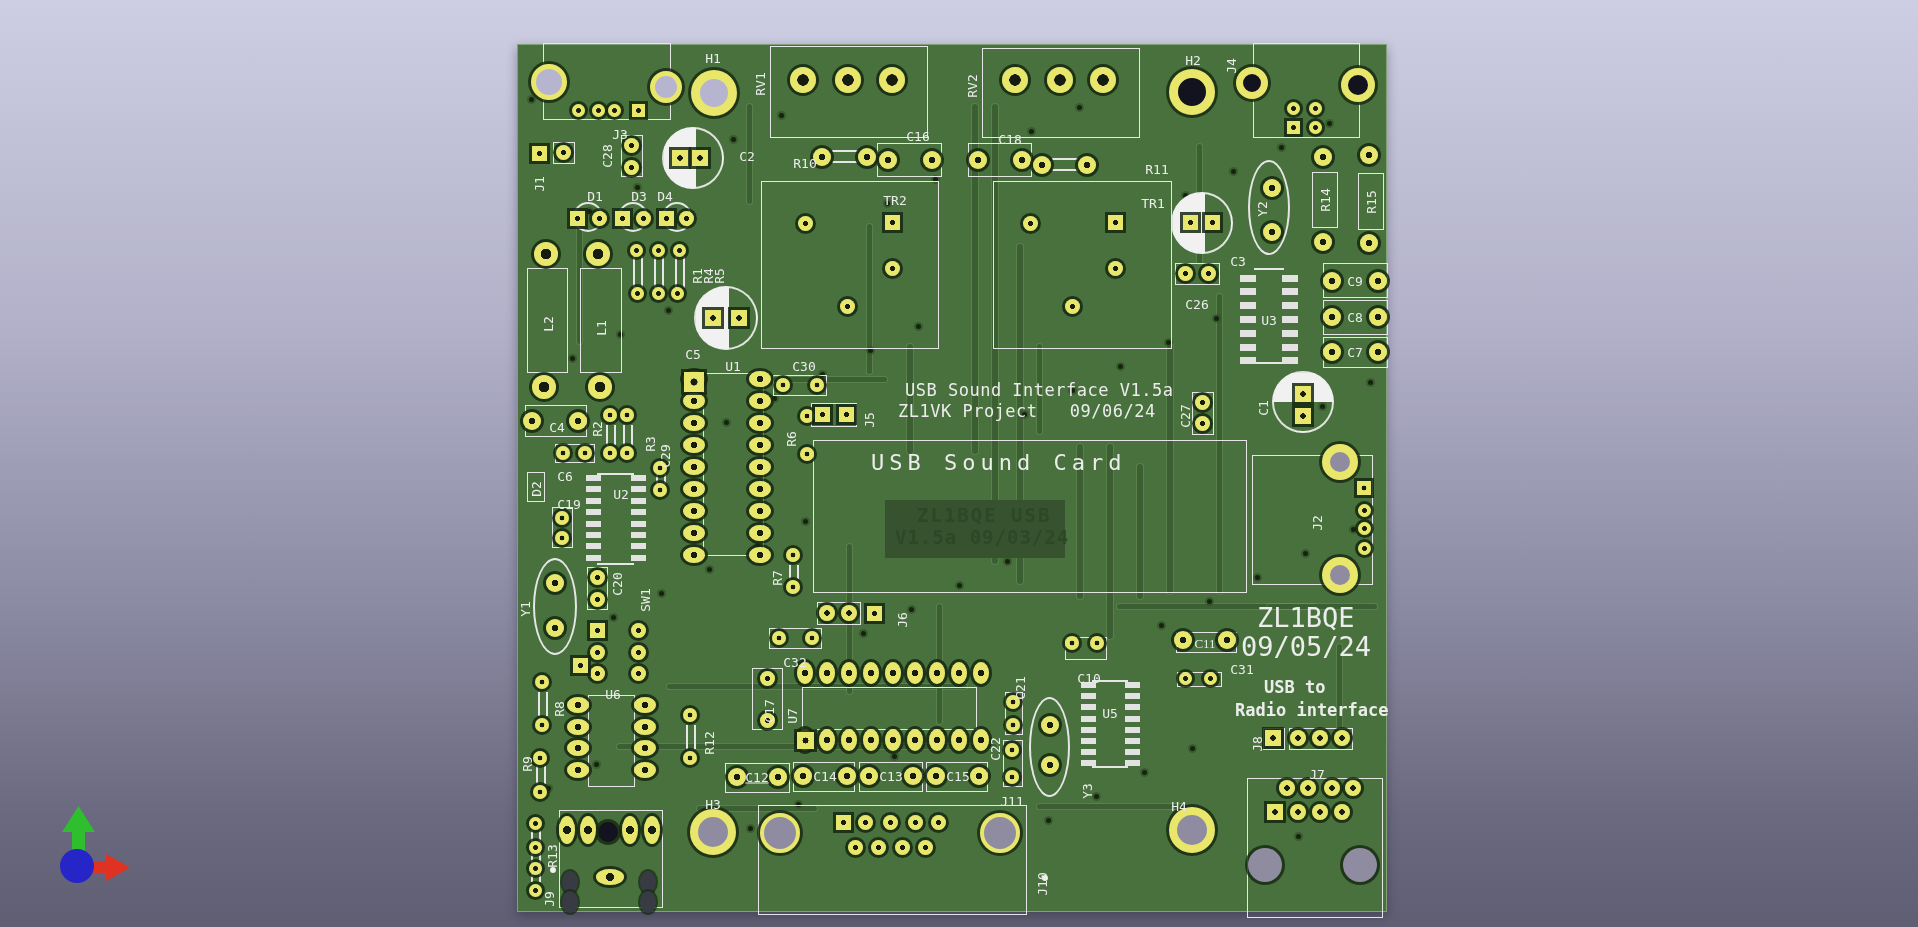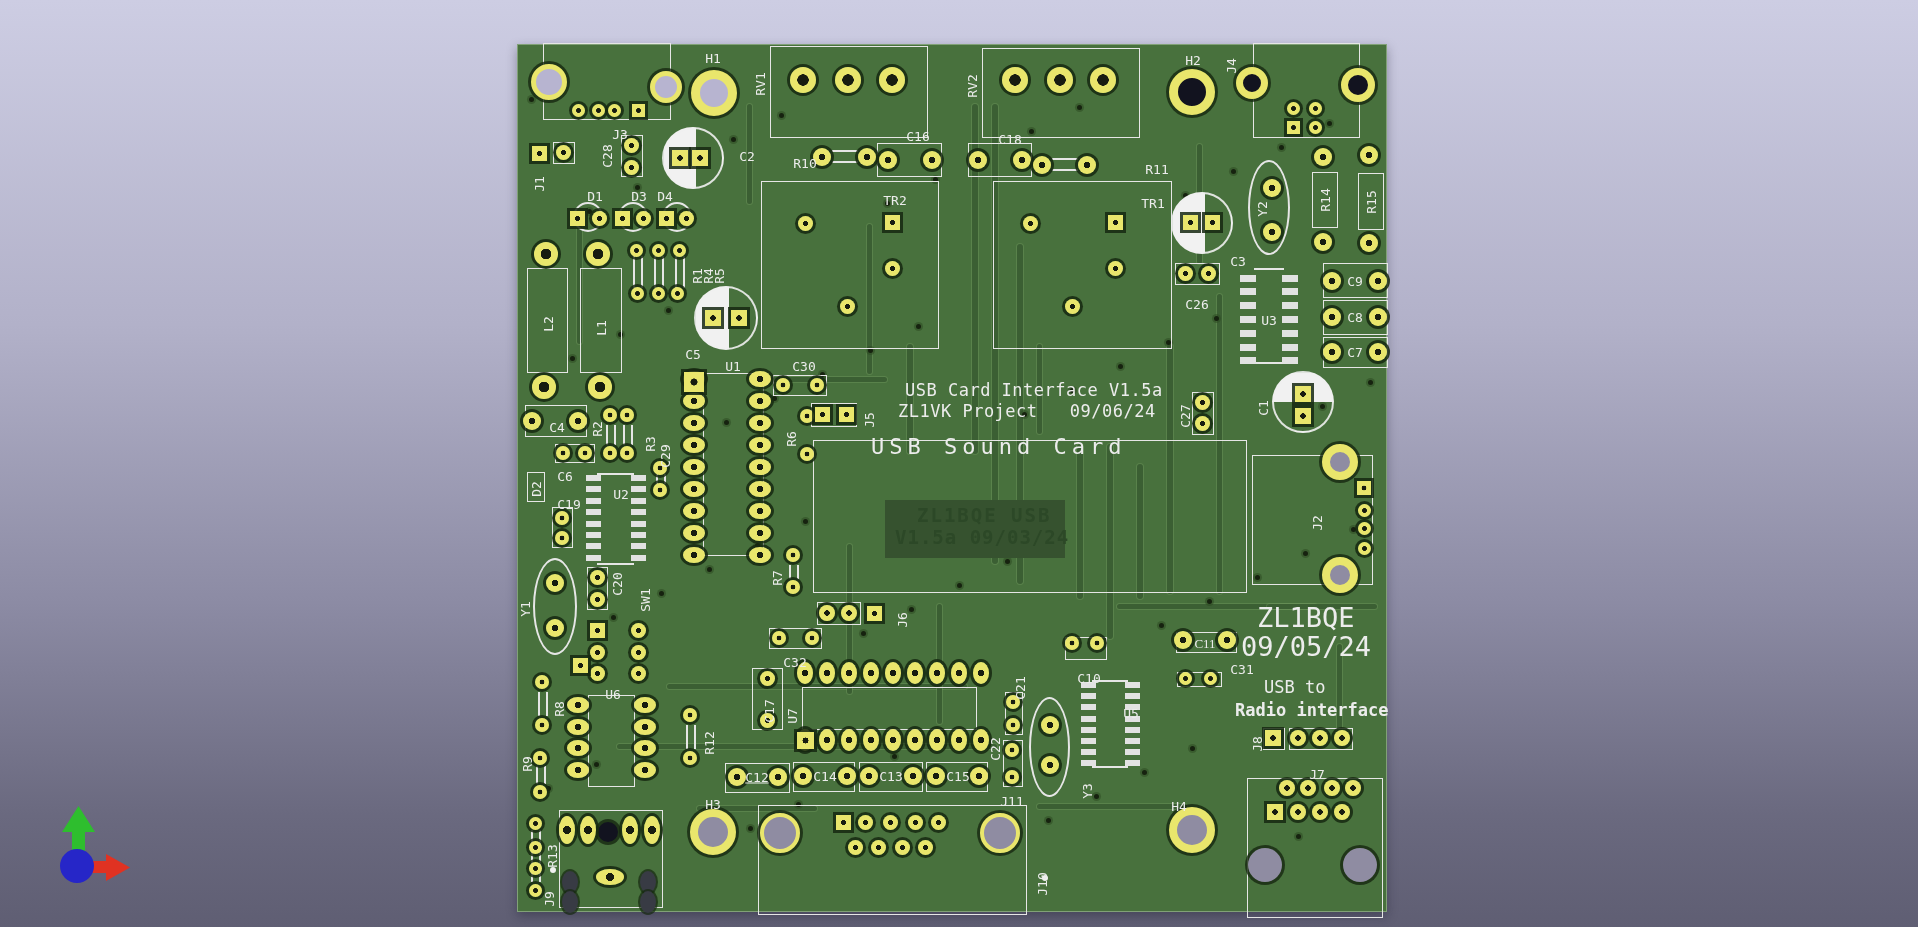--- a/index.html
+++ b/index.html
@@ -546,39 +546,39 @@
       <div class="refdes" style="left: 240px; top: 733px; text-decoration: underline;">C12</div>
       <div class="refdes v" style="left: 252px; top: 667px;">C17</div>
       <div class="refdes v" style="left: 275px; top: 672px;">U7</div>
       <div class="refdes" style="left: 308px; top: 732px;">C14</div>
       <div class="refdes" style="left: 374px; top: 732px;">C13</div>
       <div class="refdes" style="left: 441px; top: 732px;">C15</div>
       <div class="refdes v" style="left: 503px; top: 644px;">C21</div>
       <div class="refdes v" style="left: 478px; top: 705px;">C22</div>
       <div class="refdes" style="left: 495px; top: 757px;">J11</div>
       <div class="refdes" style="left: 572px; top: 634px;">C10</div>
-      <div class="refdes" style="left: 614px; top: 669px;">U5</div>
+      <div class="refdes" style="left: 593px; top: 669px;">U5</div>
       <div class="refdes v" style="left: 570px; top: 747px;">Y3</div>
       <div class="refdes" style="left: 688px; top: 599px; font-family: Liberation Serif, serif;">C11</div>
       <div class="refdes" style="left: 725px; top: 625px;">C31</div>
       <div class="refdes" style="left: 662px; top: 762px;">H4</div>
       <div class="refdes v" style="left: 525px; top: 840px;">J10</div>
       <div class="refdes v" style="left: 352px; top: 376px;">J5</div>
       <div class="refdes v" style="left: 385px; top: 576px;">J6</div>
       <div class="refdes v" style="left: 740px; top: 700px;">J8</div>
       <div class="refdes" style="left: 800px; top: 730px;">J7</div>
       <div class="refdes v" style="left: 800px; top: 479px;">J2</div>
-      <div class="silk" style="left: 388px; top: 336px; font-size: 17px; letter-spacing: 0.5px;">USB Card Interface V1.5a</div>
+      <div class="silk" style="left: 388px; top: 336px; font-size: 17px; letter-spacing: 0.5px;">USB Sound Interface V1.5a</div>
       <div class="silk" style="left: 381px; top: 357px; font-size: 17px; letter-spacing: 0.5px;">ZL1VK Project   09/06/24</div>
-      <div class="silk" style="left: 354px; top: 390px; font-size: 22px; letter-spacing: 5px;">USB Sound Card</div>
+      <div class="silk" style="left: 354px; top: 406px; font-size: 22px; letter-spacing: 5px;">USB Sound Card</div>
       <div class="silk" style="left: 400px; top: 460px; font-size: 19px; letter-spacing: 2px; font-weight: bold; color: rgb(44, 72, 39);">ZL1BQE USB</div>
       <div class="silk" style="left: 378px; top: 482px; font-size: 19px; letter-spacing: 1px; font-weight: bold; color: rgb(44, 72, 39);">V1.5a 09/03/24</div>
       <div class="silk" style="left: 740px; top: 558px; font-size: 27px; letter-spacing: 0px;">ZL1BQE</div>
       <div class="silk" style="left: 724px; top: 587px; font-size: 27px; letter-spacing: 0px;">09/05/24</div>
-      <div class="silk" style="left: 747px; top: 633px; font-size: 17px; letter-spacing: 0px; font-weight: normal;">USB to</div>
+      <div class="silk" style="left: 747px; top: 633px; font-size: 17px; letter-spacing: 0px; font-weight: bold;">USB to</div>
       <div class="silk" style="left: 718px; top: 656px; font-size: 17px; letter-spacing: 0px; font-weight: bold; text-align: center;">Radio interface</div>
     </div>
   <svg id="gizmo" width="96" height="88" viewBox="0 0 96 88">
     <rect x="34" y="26" width="13" height="30" fill="#2ebe2e"></rect>
     <polygon points="24,28 57,28 40.5,2" fill="#2ebe2e"></polygon>
     <rect x="42" y="57" width="28" height="12" fill="#e03222"></rect>
     <polygon points="68,50 68,77 92,63.5" fill="#e03222"></polygon>
     <circle cx="39" cy="62" r="17" fill="#2626c8"></circle>
   </svg>
 </div>

